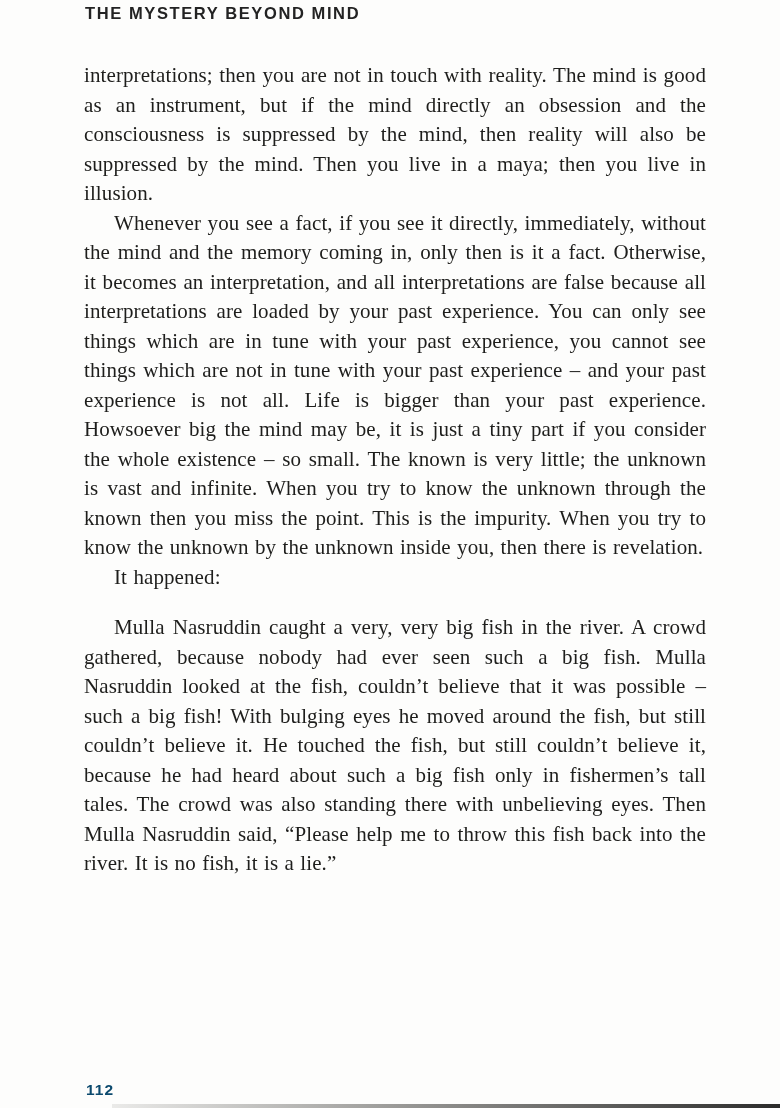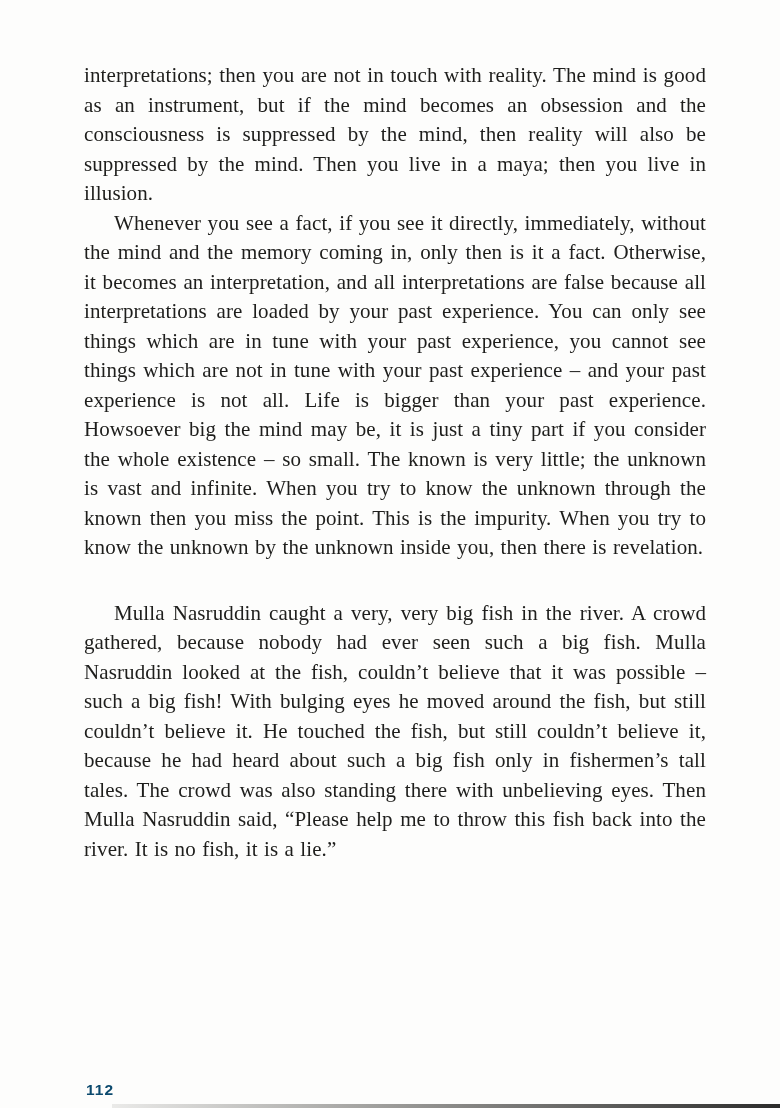--- a/index.html
+++ b/index.html
@@ -35,21 +35,21 @@
   .text-block p {
     margin: 0;
     font-size: 21px;
     line-height: 29.5px;
     text-align: justify;
     text-justify: inter-word;
     letter-spacing: 0.1px;
     word-spacing: 1px;
   }
   .text-block p.indent { text-indent: 30px; }
-  .text-block p.space-before { margin-top: 36px; }
+  .text-block p.space-before { margin-top: 21px; }
   .page-number {
     position: absolute;
     left: 86px;
     top: 1081px;
     font-family: "Liberation Sans", "DejaVu Sans", sans-serif;
     font-size: 15.5px;
     font-weight: 600;
     letter-spacing: 1px;
     color: #0c4a6e;
   }
@@ -63,24 +63,26 @@
       rgba(70, 68, 62, 0.10) 0%,
       rgba(45, 44, 40, 0.45) 40%,
       rgba(15, 15, 14, 0.88) 100%);
   }
 </style>
 </head>
 <body>
 
 <div class="page">
 
+  <div class="running-header">THE MYSTERY BEYOND MIND</div>
 
   <div class="text-block">
-    <p class="no-indent">interpretations; then you are not in touch with reality. The mind is good as an instrument, but if the mind becomes an obsession and the consciousness is suppressed by the mind, then reality will also be suppressed by the mind. Then you live in a maya; then you live in illusion.</p>
+    <p class="no-indent">interpretations; then you are not in touch with reality. The mind is good as an instrument, but if the mind directly an obsession and the consciousness is suppressed by the mind, then reality will also be suppressed by the mind. Then you live in a maya; then you live in illusion.</p>
     <p class="indent">Whenever you see a fact, if you see it directly, immediately, without the mind and the memory coming in, only then is it a fact. Otherwise, it becomes an interpretation, and all interpretations are false because all interpretations are loaded by your past experience. You can only see things which are in tune with your past experience, you cannot see things which are not in tune with your past experience – and your past experience is not all. Life is bigger than your past experience. Howsoever big the mind may be, it is just a tiny part if you consider the whole existence – so small. The known is very little; the unknown is vast and infinite. When you try to know the unknown through the known then you miss the point. This is the impurity. When you try to know the unknown by the unknown inside you, then there is revelation.</p>
+    <p class="indent">It happened:</p>
     <p class="indent space-before">Mulla Nasruddin caught a very, very big fish in the river. A crowd gathered, because nobody had ever seen such a big fish. Mulla Nasruddin looked at the fish, couldn’t believe that it was possible – such a big fish! With bulging eyes he moved around the fish, but still couldn’t believe it. He touched the fish, but still couldn’t believe it, because he had heard about such a big fish only in fishermen’s tall tales. The crowd was also standing there with unbelieving eyes. Then Mulla Nasruddin said, “Please help me to throw this fish back into the river. It is no fish, it is a lie.”</p>
   </div>
 
   <div class="page-number">112</div>
 
   <div class="scan-edge-shadow"></div>
 
 </div>
 
 </body></html>

